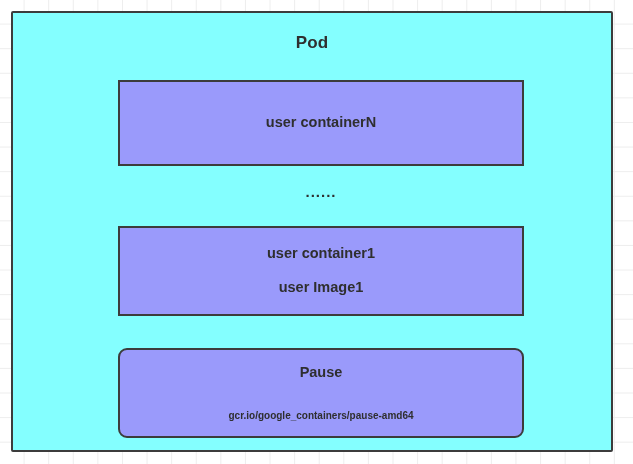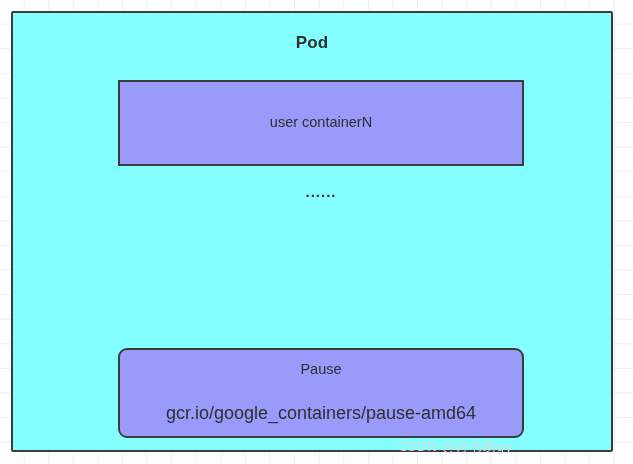--- a/index.html
+++ b/index.html
@@ -65,28 +65,28 @@
     align-items: center;
     justify-content: space-evenly;
   }
 
   .container-box.box-n    { top: 67px;  height: 86px; }
   .container-box.box-1    { top: 213px; height: 90px; }
   .container-box.box-pause{ top: 335px; height: 90px; border-radius: 9px; }
 
   .cbox-line {
     font-size: 14.5px;
-    font-weight: normal;
+    font-weight: bold;
     color: #2f2f2f;
     text-align: center;
     line-height: 1.1;
     white-space: nowrap;
   }
   .cbox-line.small {
-    font-size: 18px;
+    font-size: 10px;
     margin-top: 15px;
   }
 
   .ellipsis {
     position: absolute;
     left: 105px;
     top: 170px;
     width: 406px;
     text-align: center;
     font-size: 15px;
@@ -115,23 +115,26 @@
   <div class="pod-box">
 
     <div class="pod-title">Pod</div>
 
     <div class="container-box box-n">
       <div class="cbox-line">user containerN</div>
     </div>
 
     <div class="ellipsis">......</div>
 
+    <div class="container-box box-1">
+      <div class="cbox-line">user container1</div>
+      <div class="cbox-line">user Image1</div>
+    </div>
 
     <div class="container-box box-pause">
       <div class="cbox-line">Pause</div>
       <div class="cbox-line small">gcr.io/google_containers/pause-amd64</div>
     </div>
 
   </div>
 
-  <div class="watermark">CSDN @诗书易gy</div>
 
 </div>
 
 </body></html>

